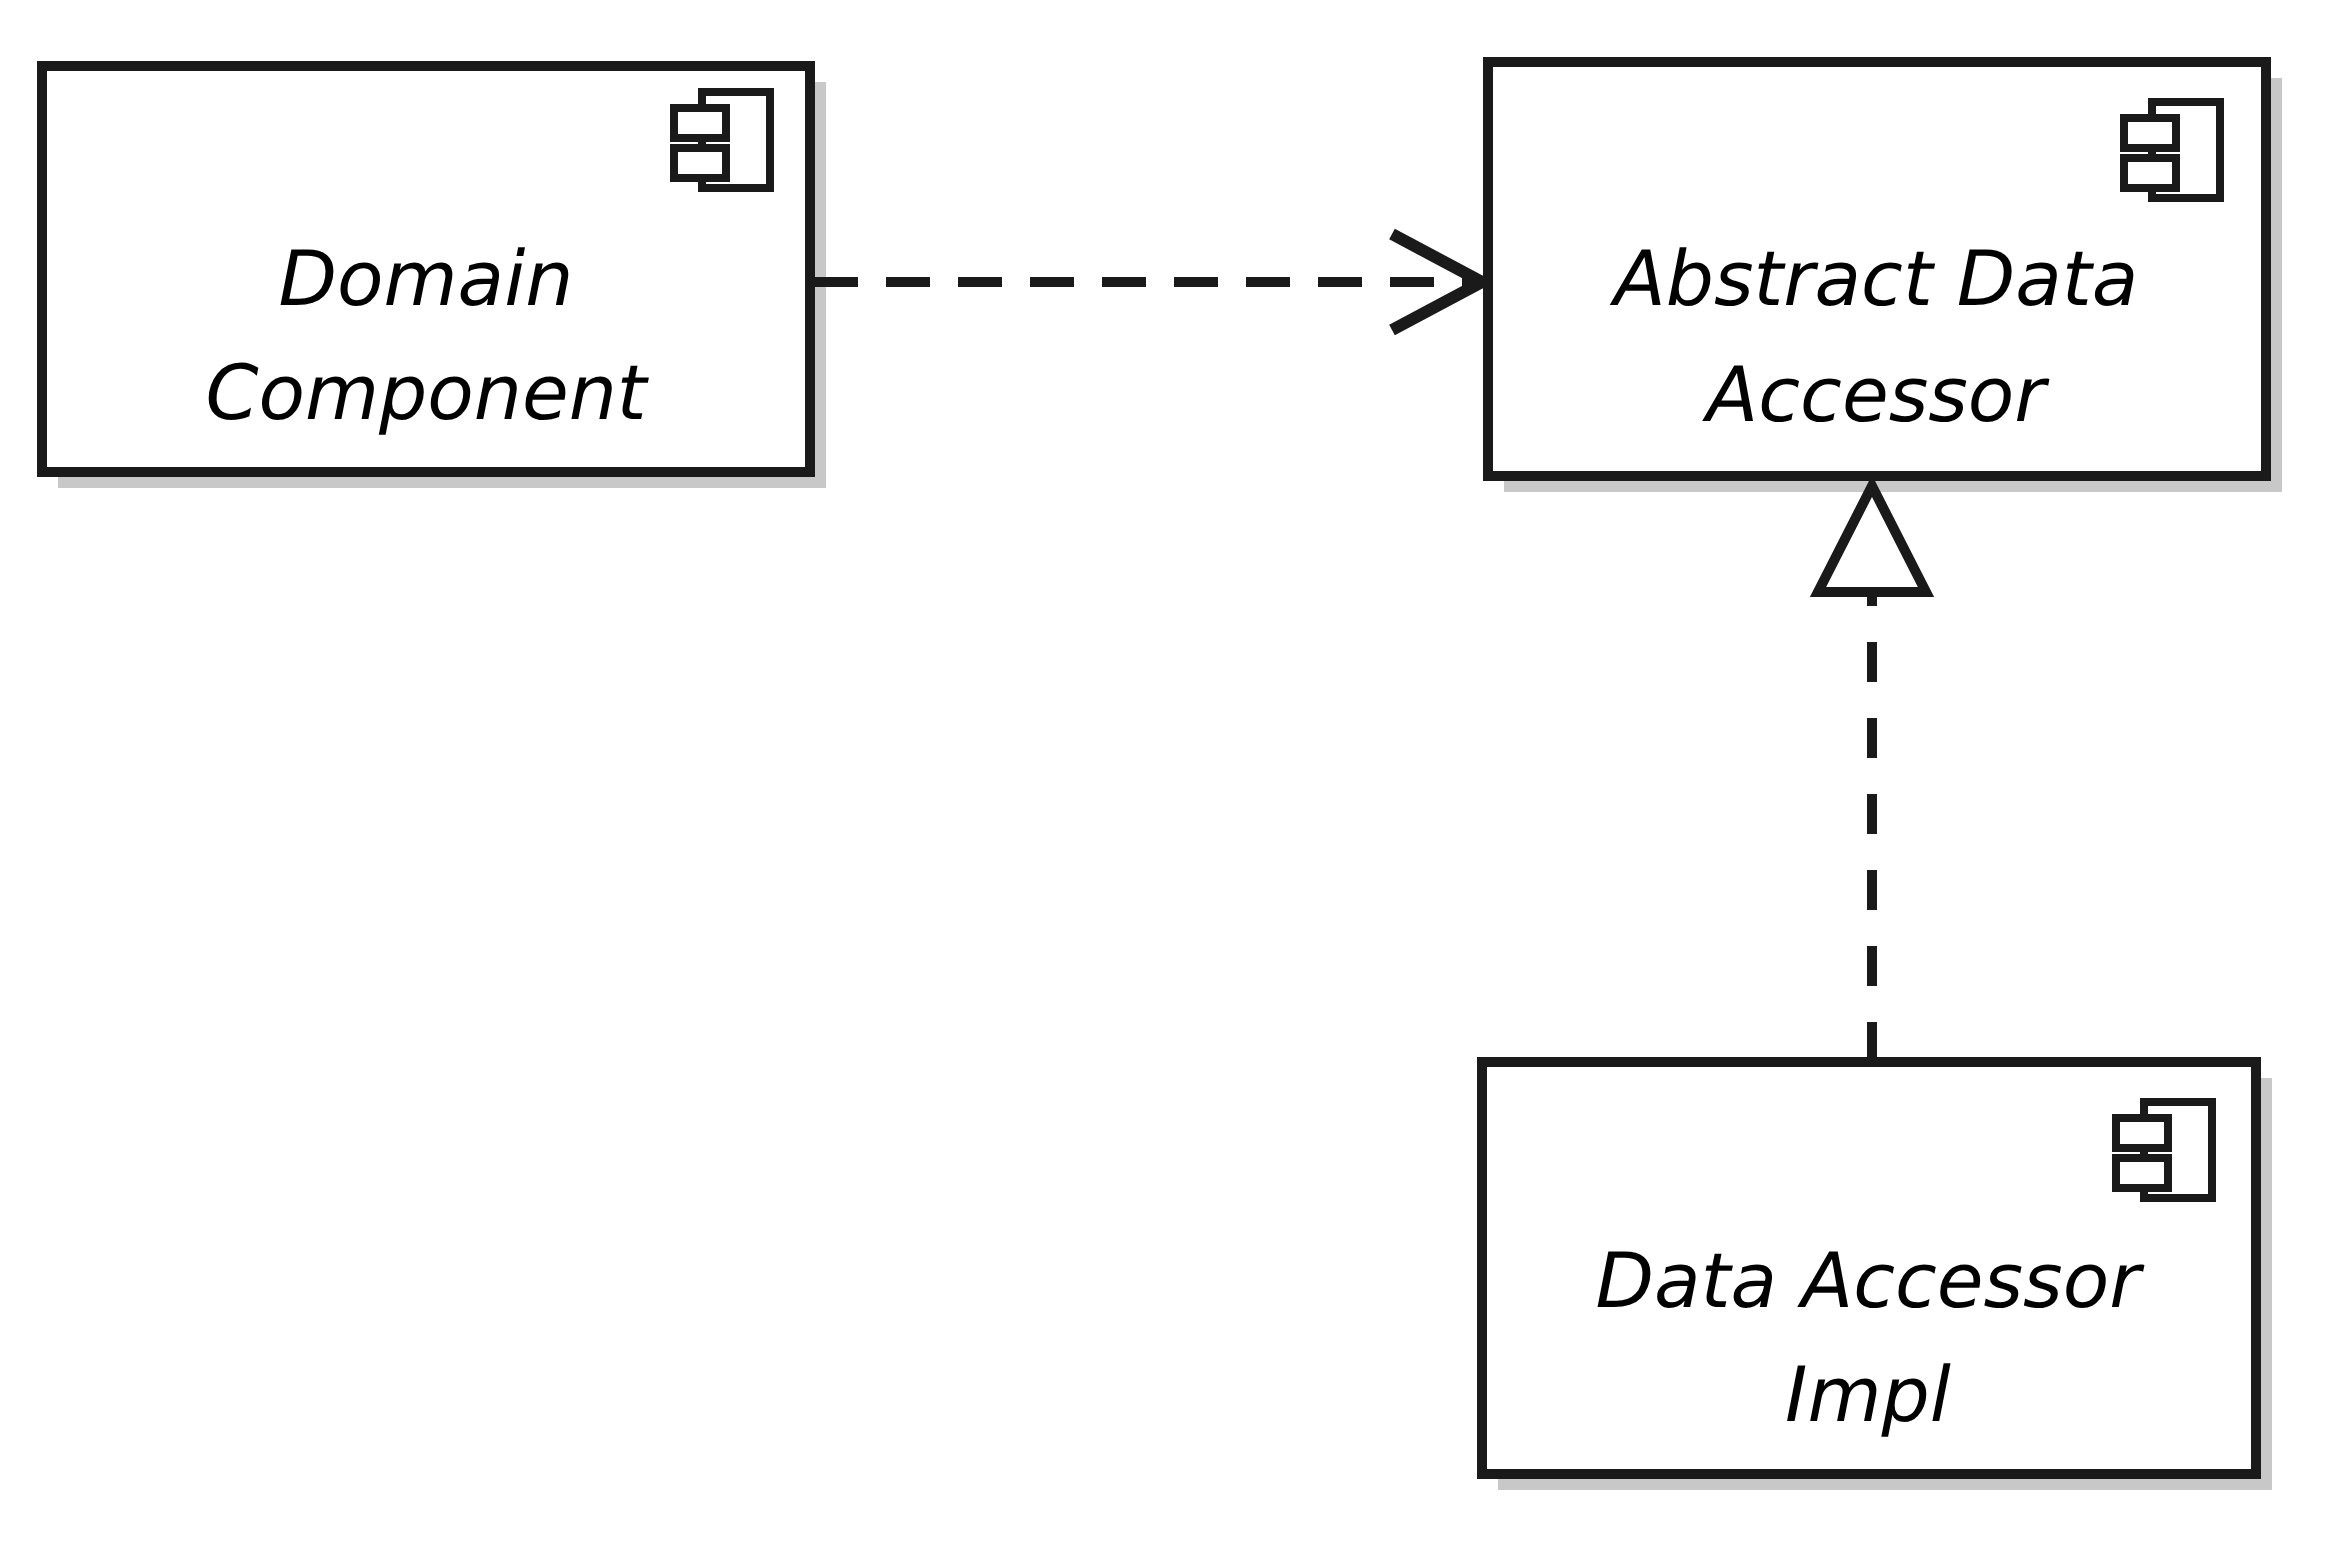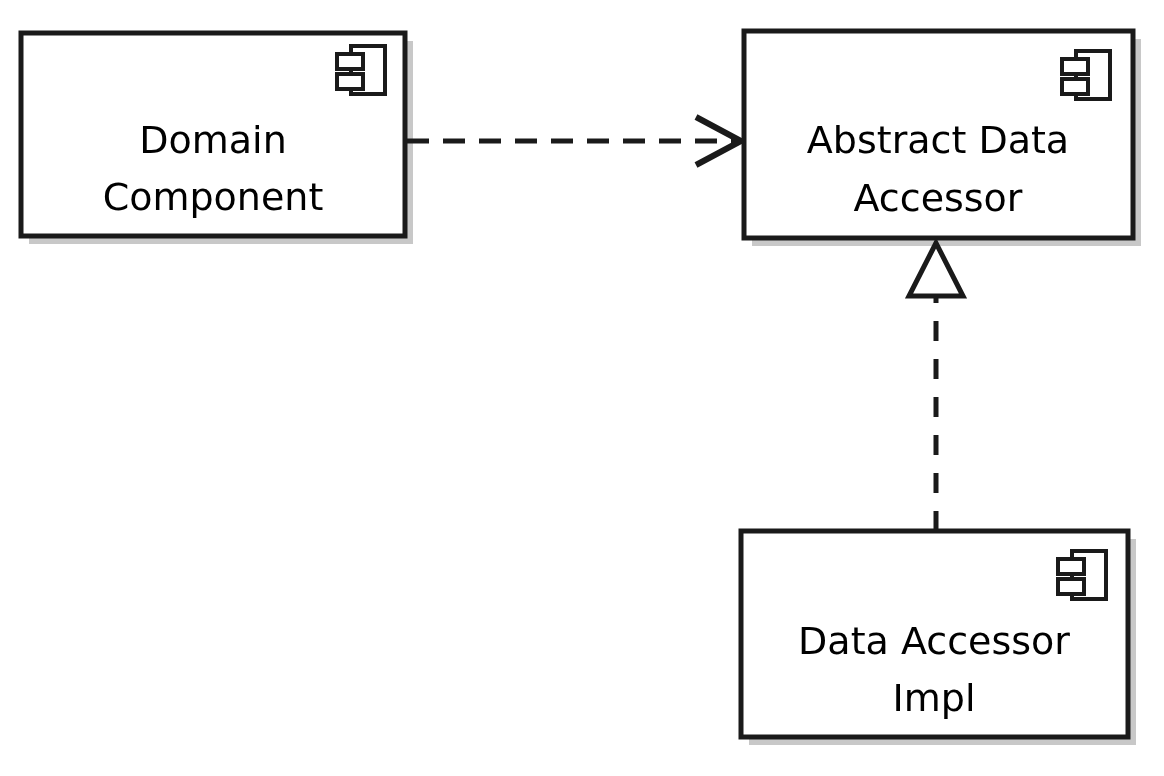--- a/index.html
+++ b/index.html
@@ -10,20 +10,21 @@
   }
   body {
     font-family: "DejaVu Sans", sans-serif;
   }
   #diagram-canvas {
     position: relative;
     width: 1164px;
     height: 776px;
     background: #ffffff;
     overflow: hidden;
+    font-style: italic;
   }
   #diagram-svg {
     position: absolute;
     top: 0;
     left: 0;
     width: 1164px;
     height: 776px;
     display: block;
   }
   .component-label {

